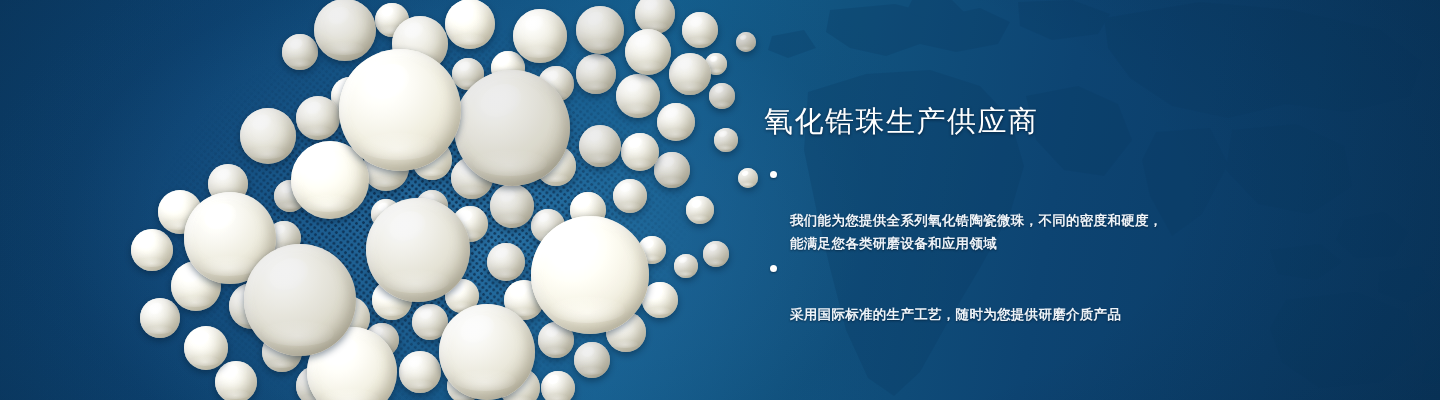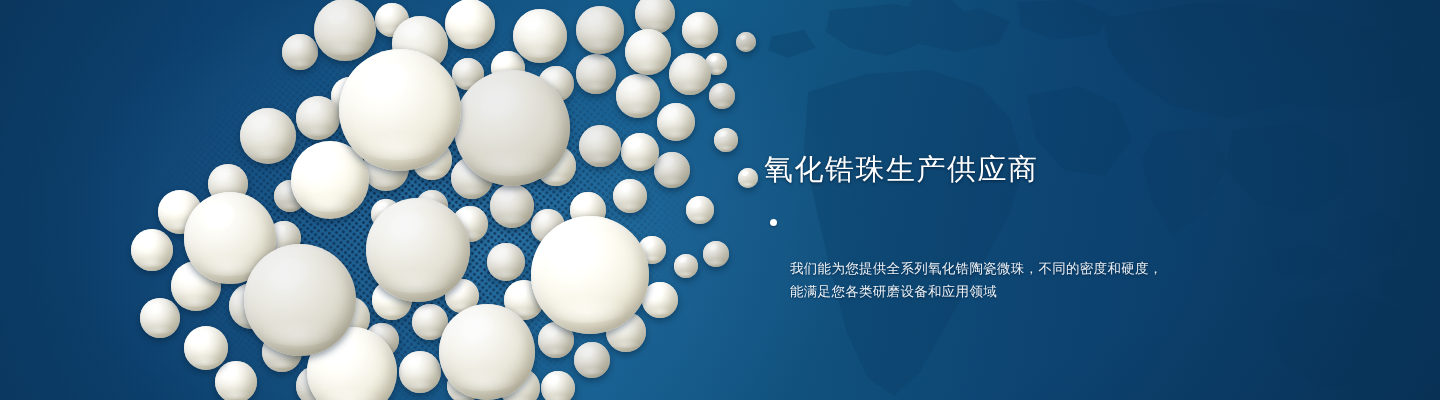--- a/index.html
+++ b/index.html
@@ -119,34 +119,34 @@
       rgba(255,255,255,0.42) 0%,
       rgba(255,255,255,0.12) 55%,
       rgba(255,255,255,0) 82%);
   }
 
   
   .copy{
     position:absolute;
     left:764px; top:104px;
     width:620px;
-    margin-top:48px;
   }
   .headline{
     color:#ffffff;
     font-size:29px;
     line-height:34px;
     letter-spacing:1.5px;
     font-weight:400;
     text-shadow:0 1px 3px rgba(2,22,44,0.75);
     white-space:nowrap;
   }
   .bullets{
     margin-top:25px;
     list-style:none;
+    font-weight:bold;
   }
   .bullet{
     position:relative;
     padding-left:26px;
     color:#eef3f8;
     font-size:13.5px;
     line-height:23px;
     letter-spacing:0.3px;
     text-shadow:0 1px 2px rgba(2,22,44,0.6);
     margin-bottom:2px;
@@ -288,16 +288,20 @@
 
   <div class="copy">
     <div class="headline">氧化锆珠生产供应商</div>
 
     <ul class="bullets">
       <li class="bullet">
         <span class="dot"></span>
         <span>我们能为您提供全系列氧化锆陶瓷微珠，不同的密度和硬度，
 能满足您各类研磨设备和应用领域</span>
       </li>
+      <li class="bullet">
+        <span class="dot"></span>
+        <span>采用国际标准的生产工艺，随时为您提供研磨介质产品</span>
+      </li>
     </ul>
   </div>
 
 </div>
 
 </body></html>

